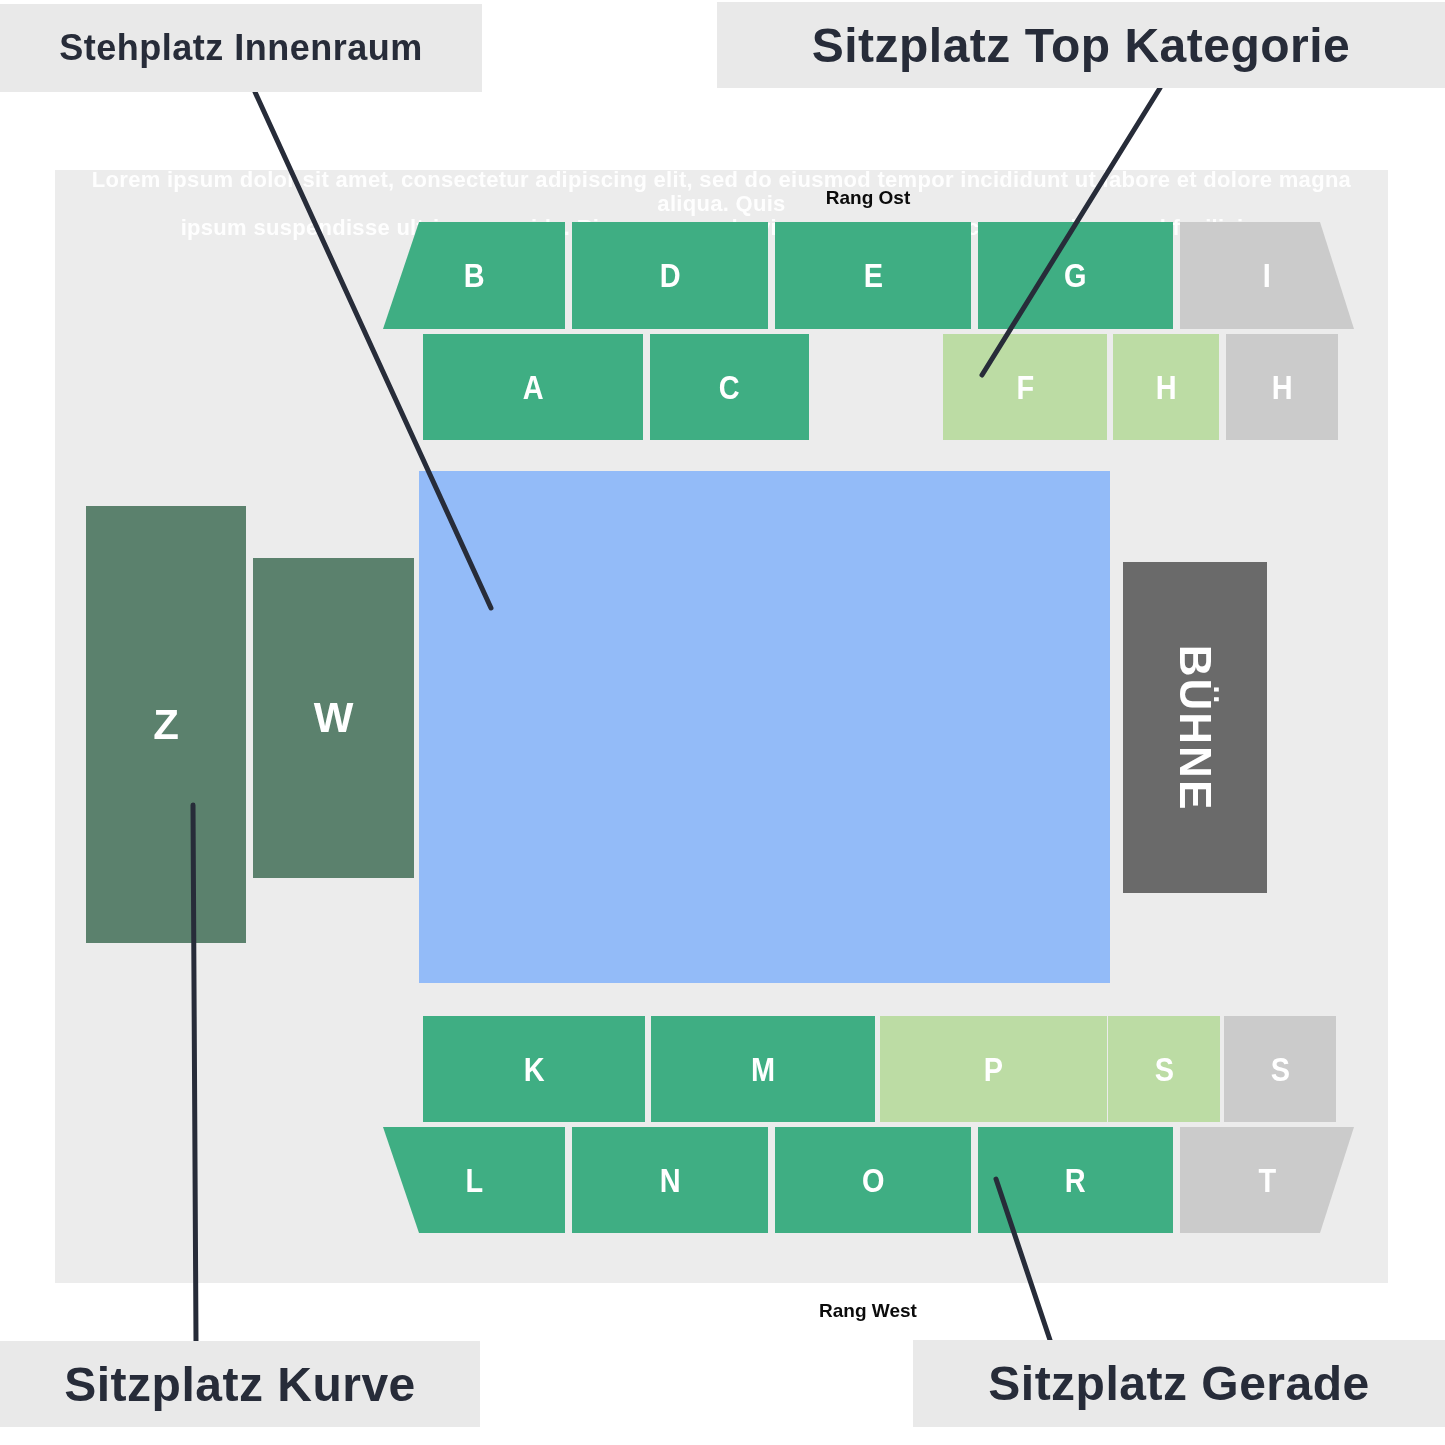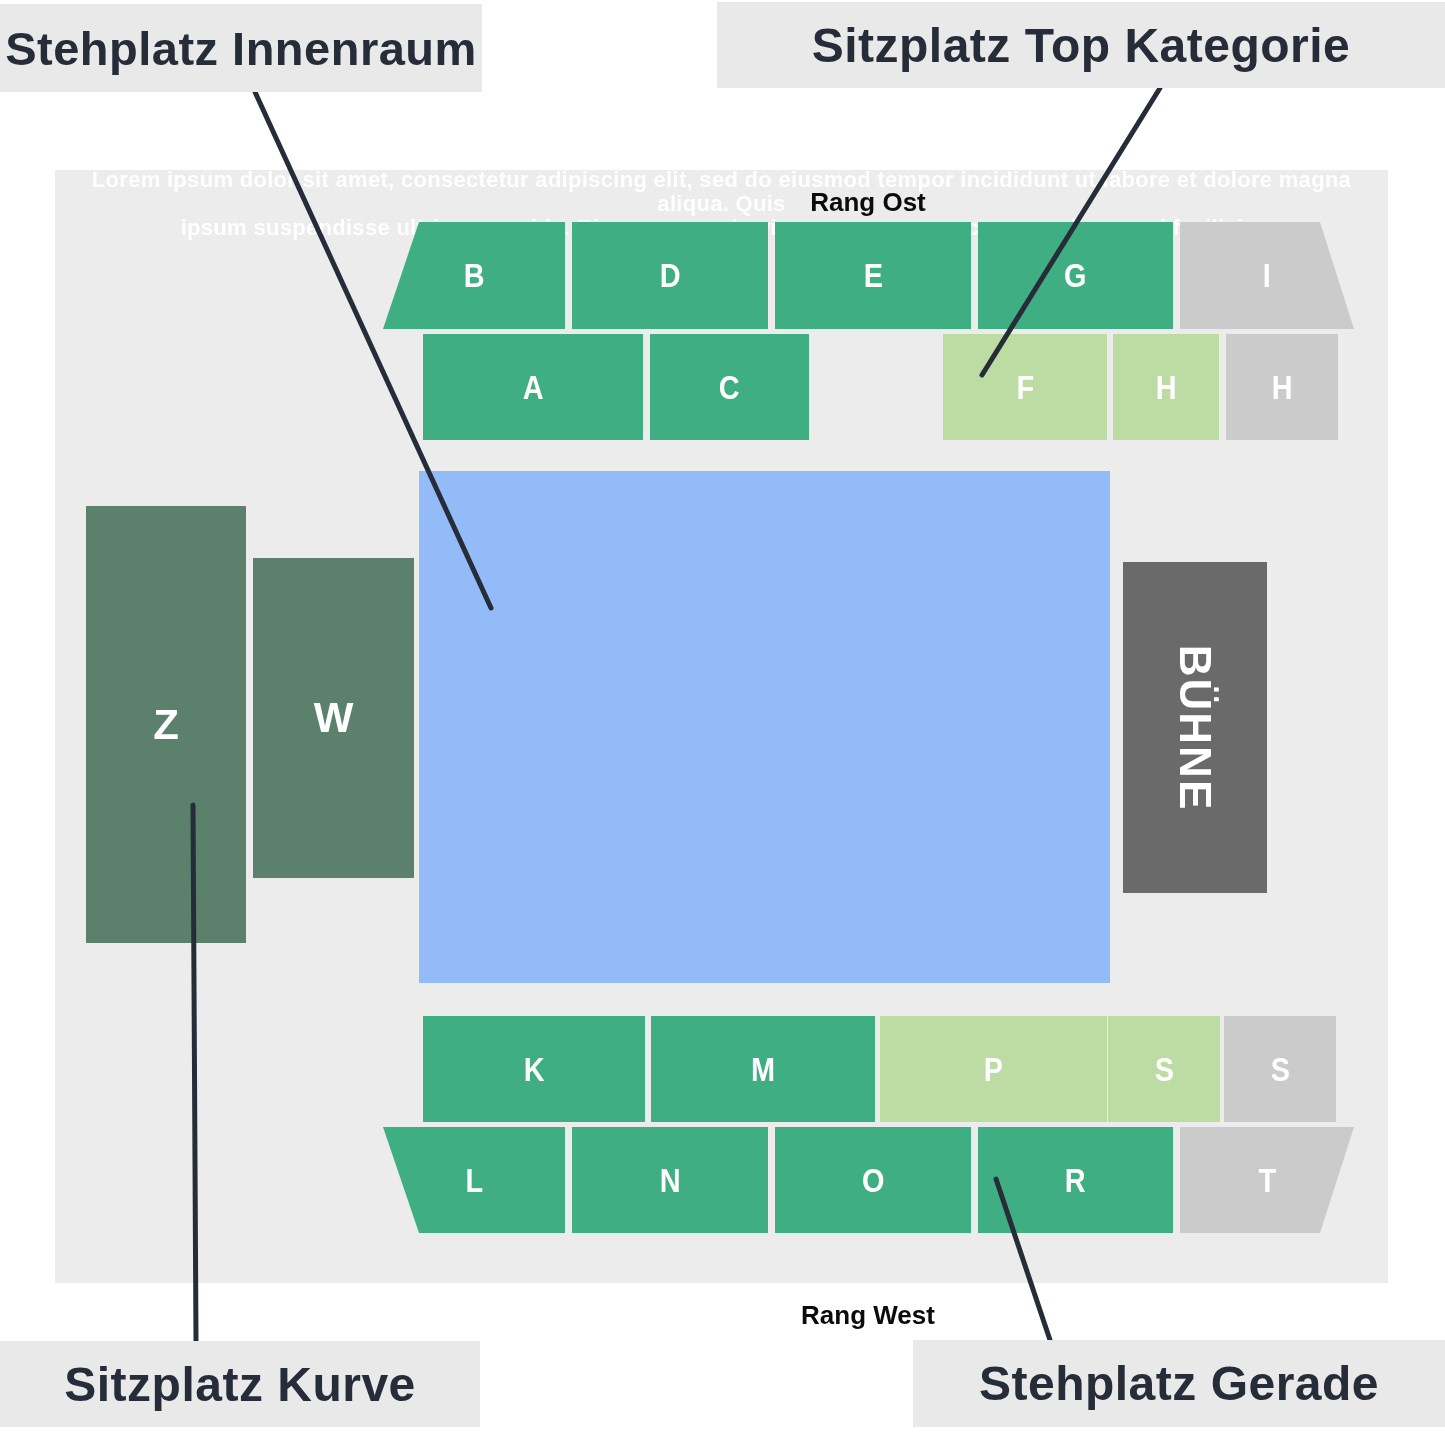--- a/index.html
+++ b/index.html
@@ -6,21 +6,21 @@
   .page{
     position:relative;width:1445px;height:1445px;overflow:hidden;background:#ffffff;
     font-family:"Liberation Sans","DejaVu Sans",sans-serif;
   }
   
   .map-bg{position:absolute;left:55px;top:170px;width:1333px;height:1113px;background:var(--map-bg,#ECECEC);}
   .bg-text{
     position:absolute;left:55px;top:168px;width:1333px;text-align:center;
     color:rgba(255,255,255,0.95);font-size:22px;font-weight:bold;line-height:24px;letter-spacing:.3px;
   }
-  .rang{position:absolute;width:300px;text-align:center;color:#0b0b0b;font-size:26px;font-weight:bold;}
+  .rang{position:absolute;width:300px;text-align:center;color:#0b0b0b;font-size:19px;font-weight:bold;}
   .rang-ost{left:718px;top:187px;}
   .rang-west{left:718px;top:1300px;}
   
   .sec{
     position:absolute;display:flex;align-items:center;justify-content:center;
     color:#ffffff;font-weight:bold;font-size:34px;
   }
   .sec .ltr{display:inline-block;transform:scaleX(.85);}
   .cat-gerade{background:var(--green,#3FAE83);}
   .cat-topkat{background:var(--light-green,#BCDCA4);}
@@ -67,21 +67,21 @@
   .sec-t{left:1180px;top:1127px;width:174px;height:106px;clip-path:polygon(0 0,174px 0,140px 106px,0 106px);}
   
   .lines{position:absolute;left:0;top:0;width:1445px;height:1445px;pointer-events:none;}
   .callout-line{stroke:var(--line,#272C39);stroke-width:5;stroke-linecap:round;}
   
   .callout{
     position:absolute;display:flex;align-items:center;justify-content:center;
     background:var(--label-bg,#E9E9E9);color:var(--label-text,#272C39);
     font-weight:bold;font-size:48px;letter-spacing:.5px;white-space:nowrap;
   }
-  .co-stehplatz{left:0;top:4px;width:482px;height:88px;font-size:47px;}
+  .co-stehplatz{left:0;top:4px;width:482px;height:88px;font-size:36px;}
   .co-topkat{left:717px;top:2px;width:728px;height:86px;}
   .co-kurve{left:0;top:1341px;width:480px;height:86px;}
   .co-gerade{left:913px;top:1340px;width:532px;height:87px;}
 </style>
 </head>
 <body>
 
 <div class="page">
 
   <div class="map-bg"></div>
@@ -174,15 +174,15 @@
   <svg class="lines" viewBox="0 0 1445 1445" xmlns="http://www.w3.org/2000/svg">
     <line class="callout-line" x1="255" y1="92" x2="491" y2="608"></line>
     <line class="callout-line" x1="1160" y1="88" x2="982" y2="375"></line>
     <line class="callout-line" x1="193" y1="805" x2="196" y2="1341"></line>
     <line class="callout-line" x1="996" y1="1179" x2="1050" y2="1340"></line>
   </svg>
 
   <div class="callout co-stehplatz">Stehplatz Innenraum</div>
   <div class="callout co-kurve">Sitzplatz Kurve</div>
   <div class="callout co-topkat">Sitzplatz Top Kategorie</div>
-  <div class="callout co-gerade">Stehplatz Gerade</div>
+  <div class="callout co-gerade">Sitzplatz Gerade</div>
 
 </div>
 
 </body></html>

